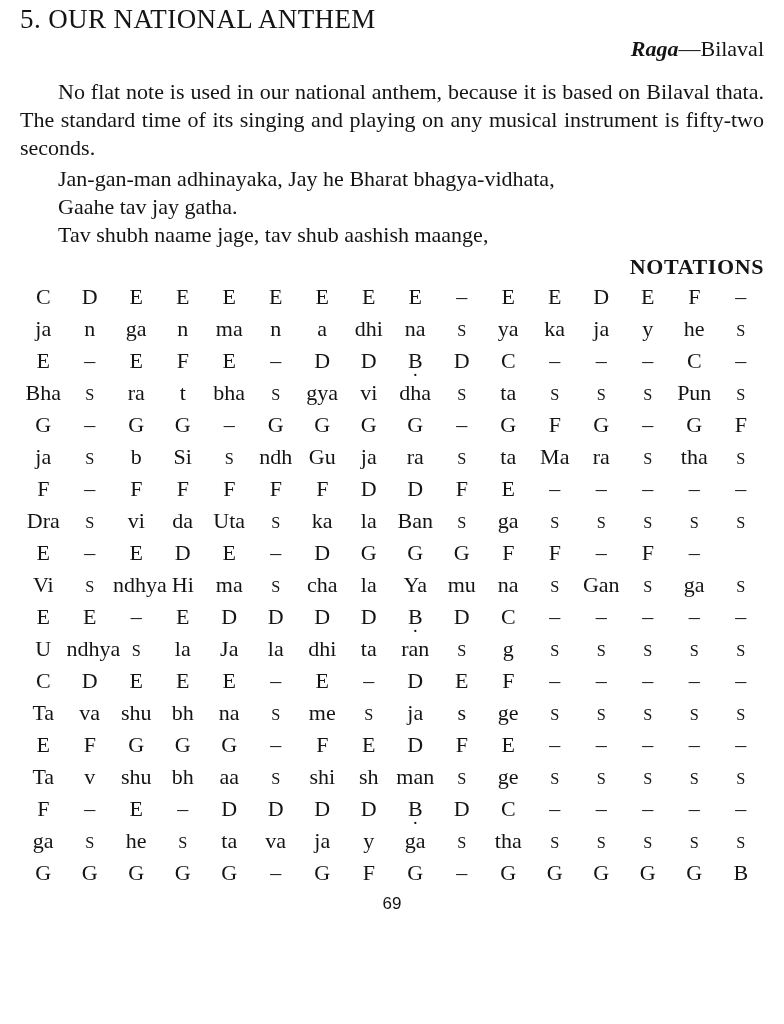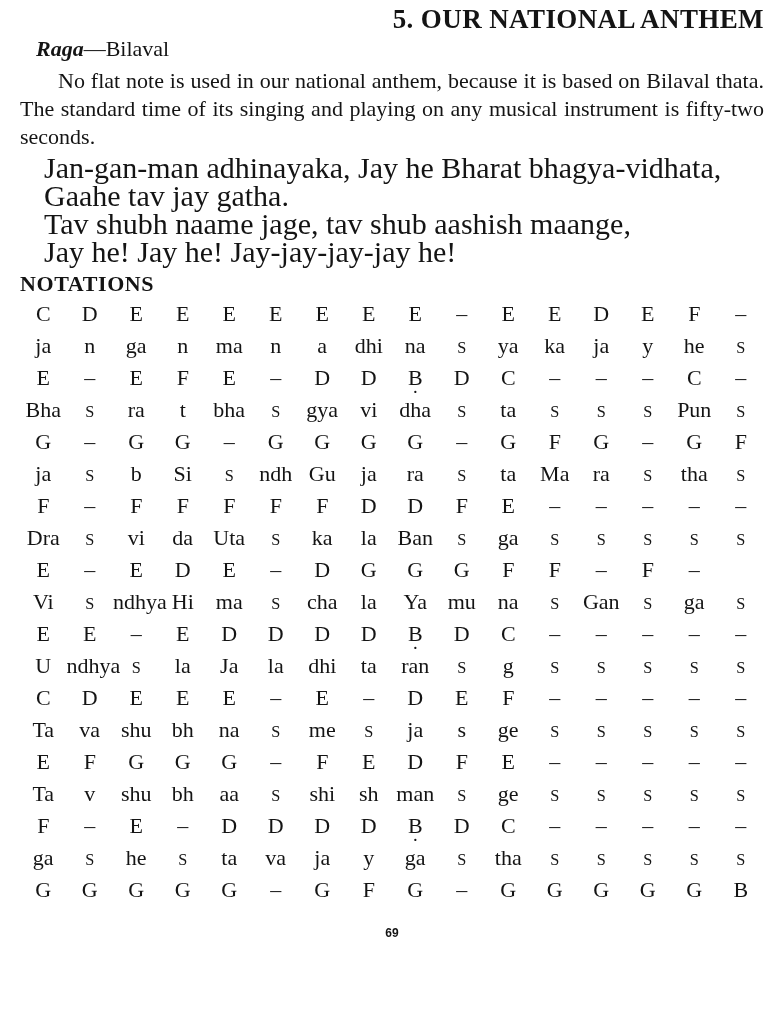--- a/index.html
+++ b/index.html
@@ -7,83 +7,82 @@
     width: 784px; height: 1024px;
     background: #ffffff;
     color: #141414;
     font-family: "Liberation Serif", "DejaVu Serif", serif;
     overflow: hidden;
   }
   .page { padding: 0 20px; }
   .title {
     margin: 3px 0 0 0;
     font-size: 27px; line-height: 33px;
-    font-weight: bold; text-align: right;
+    font-weight: normal; text-align: left;
     letter-spacing: 0.4px;
   }
   .meta-row {
-    display: flex; justify-content: flex-start;
-    font-size: 22px; line-height: 26px; margin-left: 16px;
+    display: flex; justify-content: flex-end;
+    font-size: 22px; line-height: 26px;
   }
   .meta-label { font-weight: bold; font-style: italic; }
   .meta-value { font-style: normal; }
   .intro {
-    margin: 5px 0 0 0;
+    margin: 16px 0 0 0;
     font-size: 22px; line-height: 28px;
     text-align: justify; text-indent: 38px;
   }
-  .lyrics { margin: 3px 0 0 24px; font-size: 30px; line-height: 28px; }
+  .lyrics { margin: 3px 0 0 38px; font-size: 22px; line-height: 28px; }
   .lyric-line { white-space: nowrap; }
   .notations-heading {
     margin: 6px 0 0 0;
     font-size: 22px; line-height: 24px;
-    font-weight: bold; text-align: left; letter-spacing: 0.6px;
+    font-weight: bold; text-align: right; letter-spacing: 0.6px;
   }
   table.notation {
     width: 100%; margin-top: 2px;
     border-collapse: collapse; table-layout: fixed;
     font-size: 22px;
   }
   table.notation td {
     text-align: center; vertical-align: middle;
     height: 32px; padding: 0;
     white-space: nowrap; overflow: visible;
   }
   .avagraha { font-size: 0.74em; }
   .dot-below { position: relative; display: inline-block; }
   .dot-below::after {
     content: ".";
     position: absolute; left: 50%; transform: translateX(-50%);
     top: 100%; margin-top: -0.42em;
     font-size: 0.85em; line-height: 0.4em;
   }
   .footer {
-    margin-top: 20px; text-align: center;
+    margin-top: 5px; text-align: center;
     font-family: "Liberation Sans", "DejaVu Sans", sans-serif;
-    font-size: 12px; font-weight: bold;
+    font-size: 17px; font-weight: normal;
   }
 </style>
 </head>
 <body>
 
 <div class="page">
 
   <h1 class="title">5. OUR NATIONAL ANTHEM</h1>
 
   <div class="meta-row">
     <div><span class="meta-label">Raga</span><span class="meta-value">—Bilaval</span></div>
   </div>
 
   <p class="intro">No flat note is used in our national anthem, because it is based on Bilaval thata. The standard time of its singing and playing on any musical instrument is fifty-two seconds.</p>
 
   <div class="lyrics">
     <div class="lyric-line">Jan-gan-man adhinayaka, Jay he Bharat bhagya-vidhata,</div>
     <div class="lyric-line">Gaahe tav jay gatha.</div>
     <div class="lyric-line">Tav shubh naame jage, tav shub aashish maange,</div>
-    <div class="lyric-line">Jay he! Jay he! Jay-jay-jay-jay he!</div>
   </div>
 
   <div class="notations-heading">NOTATIONS</div>
 
   <table class="notation">
     <tbody>
         <tr>
           <td>C</td>
           <td>D</td>
           <td>E</td>

